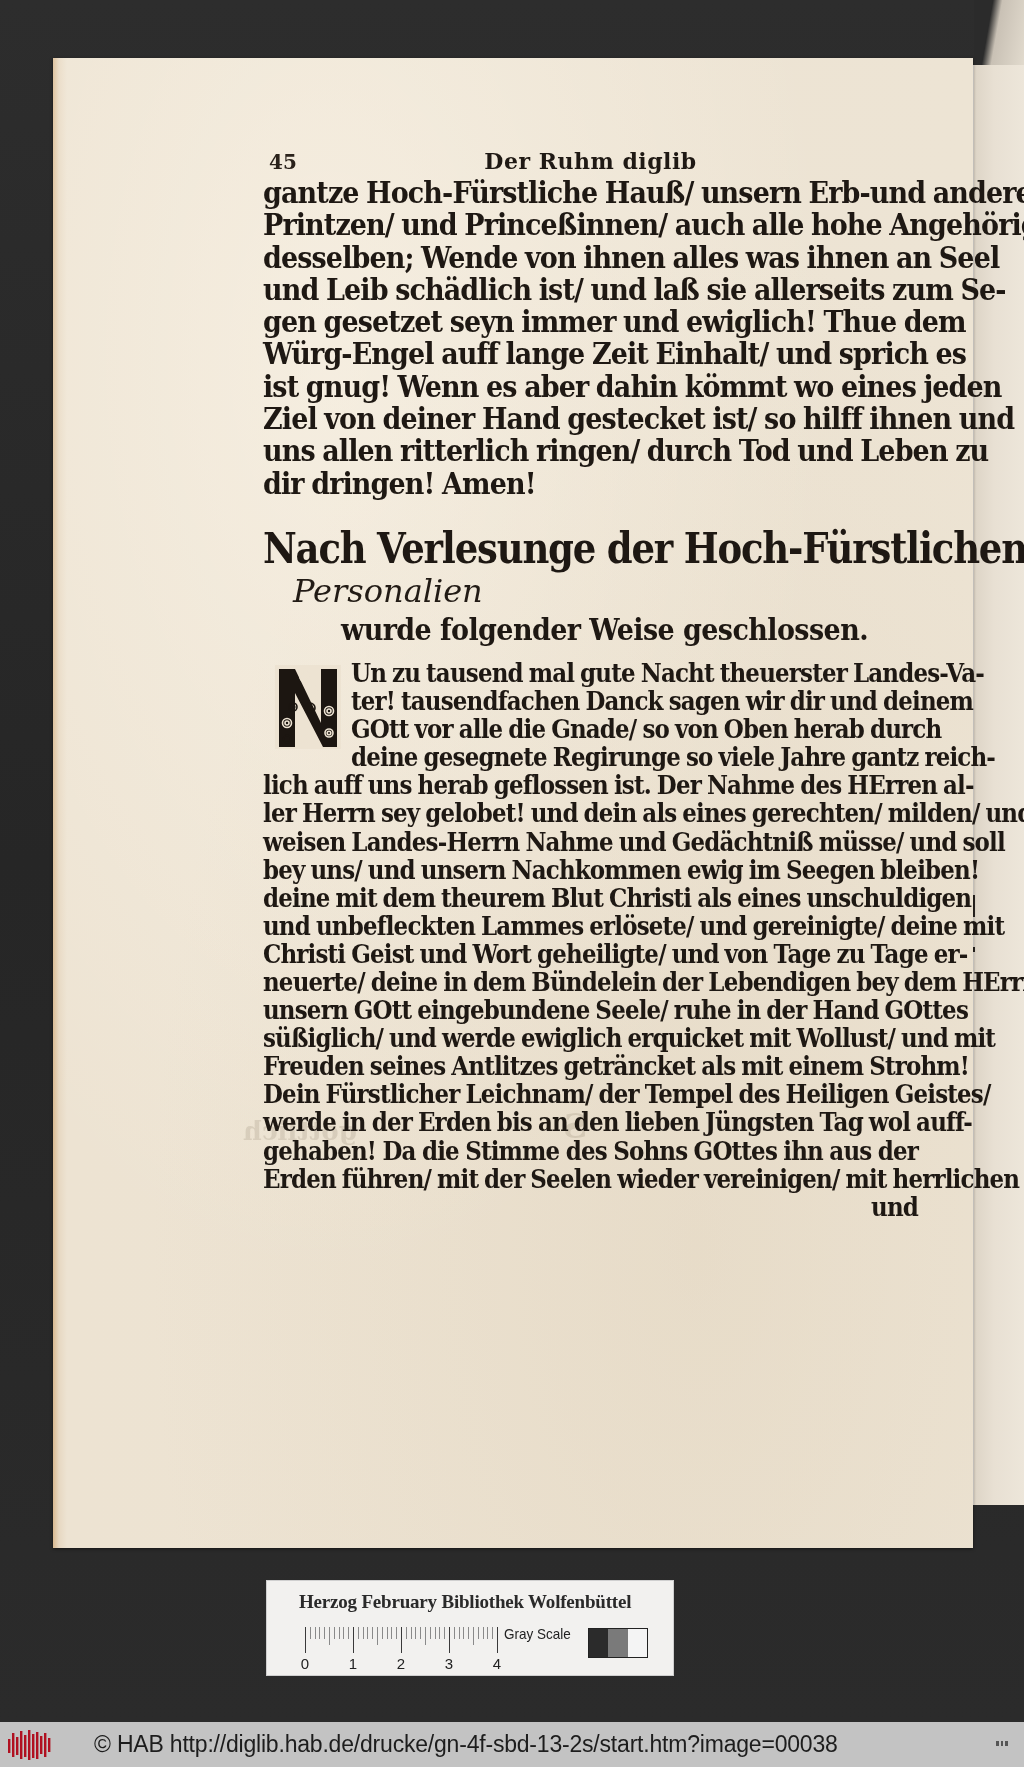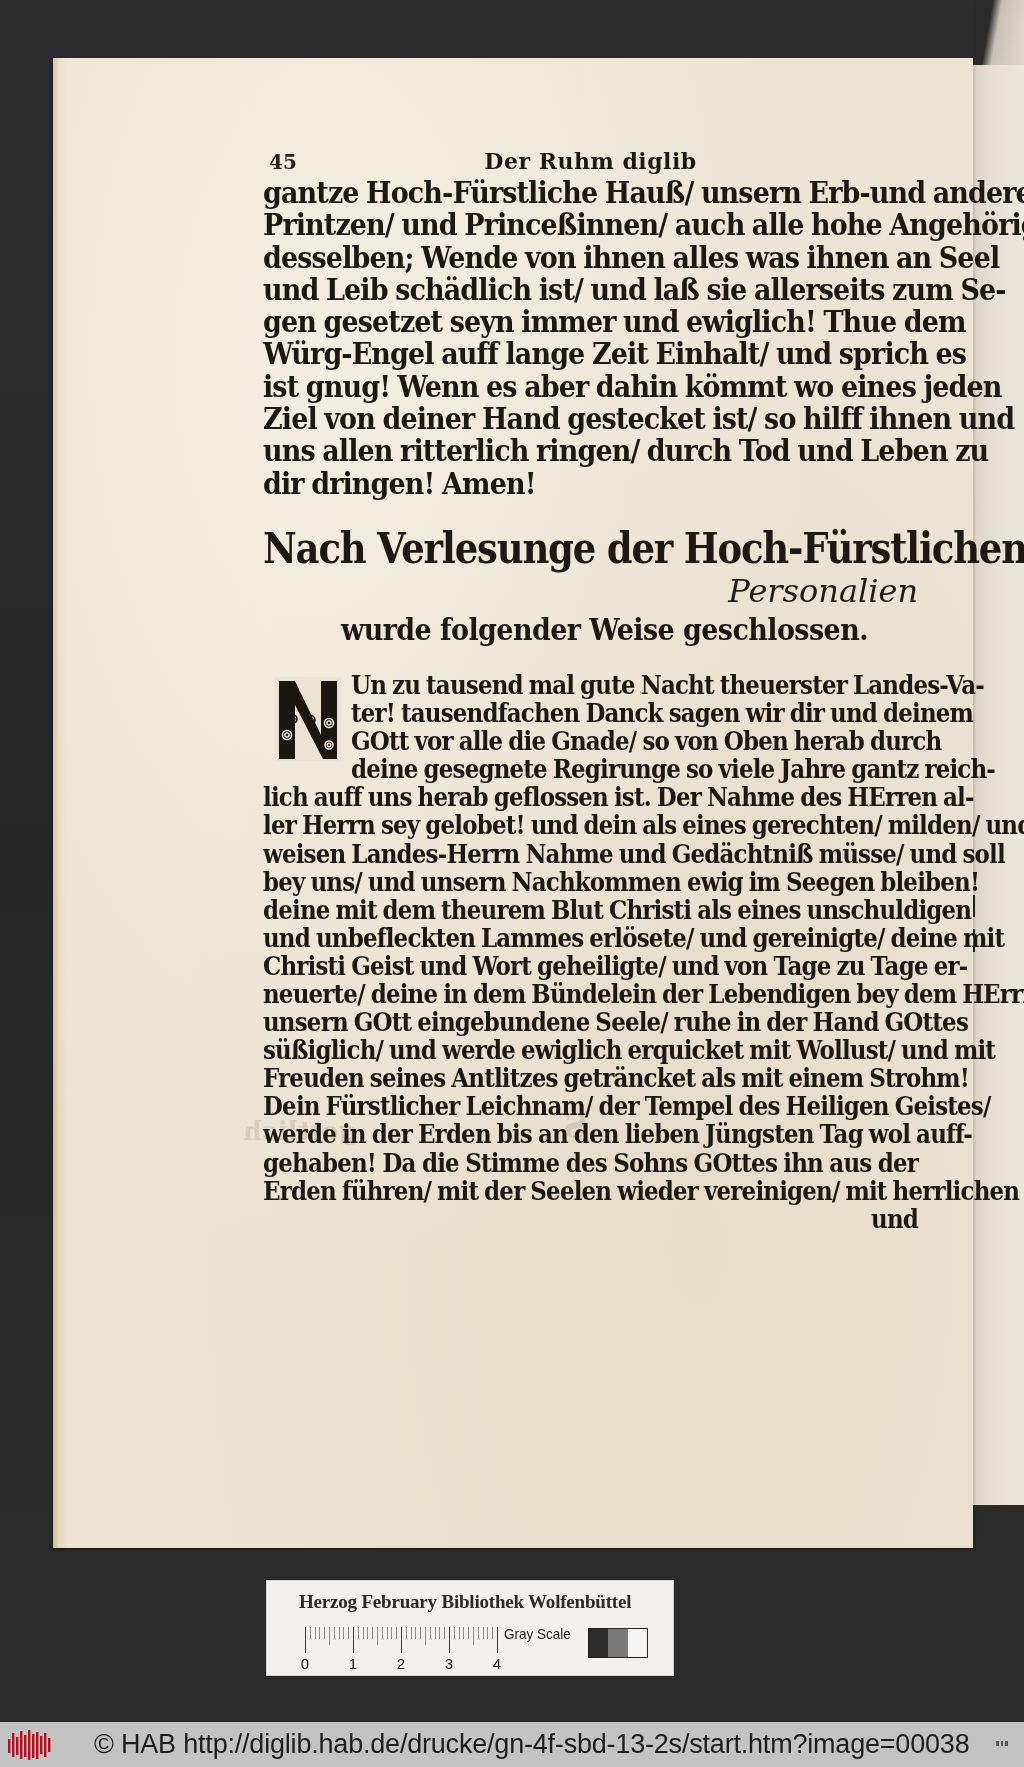--- a/index.html
+++ b/index.html
@@ -60,29 +60,29 @@
     letter-spacing: -0.9px; word-spacing: -1px;
     transform: scaleY(1.08); transform-origin: 0 60%;
   }
   .heading1 {
     margin-top: 24px; text-align: center; white-space: nowrap;
     font-family: "DejaVu Serif", serif; font-weight: bold;
     font-size: 37px; line-height: 46px; letter-spacing: -1.2px;
     transform: scaleY(1.15);
   }
   .heading2 {
-    text-align: right; font-style: italic; font-family: "DejaVu Serif", serif;
+    text-align: left; font-style: italic; font-family: "DejaVu Serif", serif;
     font-size: 32px; line-height: 40px; margin-left: 30px; color: #221b15;
   }
   .heading3 {
     text-align: center; font-family: "DejaVu Serif", serif; font-weight: bold;
     font-size: 27px; line-height: 38px; letter-spacing: -0.6px; margin-left: 28px;
     transform: scaleY(1.08);
   }
-  .para { position: relative; margin-top: 22px; }
+  .para { position: relative; margin-top: 10px; }
   .dropcap {
     position: absolute; left: 10px; top: 4px; width: 70px; height: 88px;
   }
   .para .line {
     font-family: "DejaVu Serif", serif; font-weight: bold;
     font-size: 23px; line-height: 28.1px; height: 28.1px;
     white-space: nowrap; text-align: justify; text-align-last: justify;
     letter-spacing: -0.85px; word-spacing: -1.2px;
     transform: scaleY(1.1); transform-origin: 0 60%;
   }
@@ -121,21 +121,21 @@
   }
   .grayscale span { flex: 1; }
   
   .footer {
     position: absolute; left: 0; top: 1722px; width: 1024px; height: 45px;
     background: #c3c3c3; display: flex; align-items: center;
   }
   .footer .logo { width: 48px; height: 32px; margin-left: 6px; }
   .footer .copyright {
     margin-left: 40px; font-family: "Liberation Sans", sans-serif;
-    font-size: 27px; color: #1d1d1d; white-space: nowrap; letter-spacing: -0.2px;
+    font-size: 23px; color: #1d1d1d; white-space: nowrap; letter-spacing: -0.2px;
   }
   .footer .mini {
     position: absolute; right: 16px; top: 19px; width: 12px; height: 6px;
     display: flex; gap: 2px;
   }
   .footer .mini span { width: 3px; height: 5px; background: #555; }
 </style>
 </head>
 <body>
 

